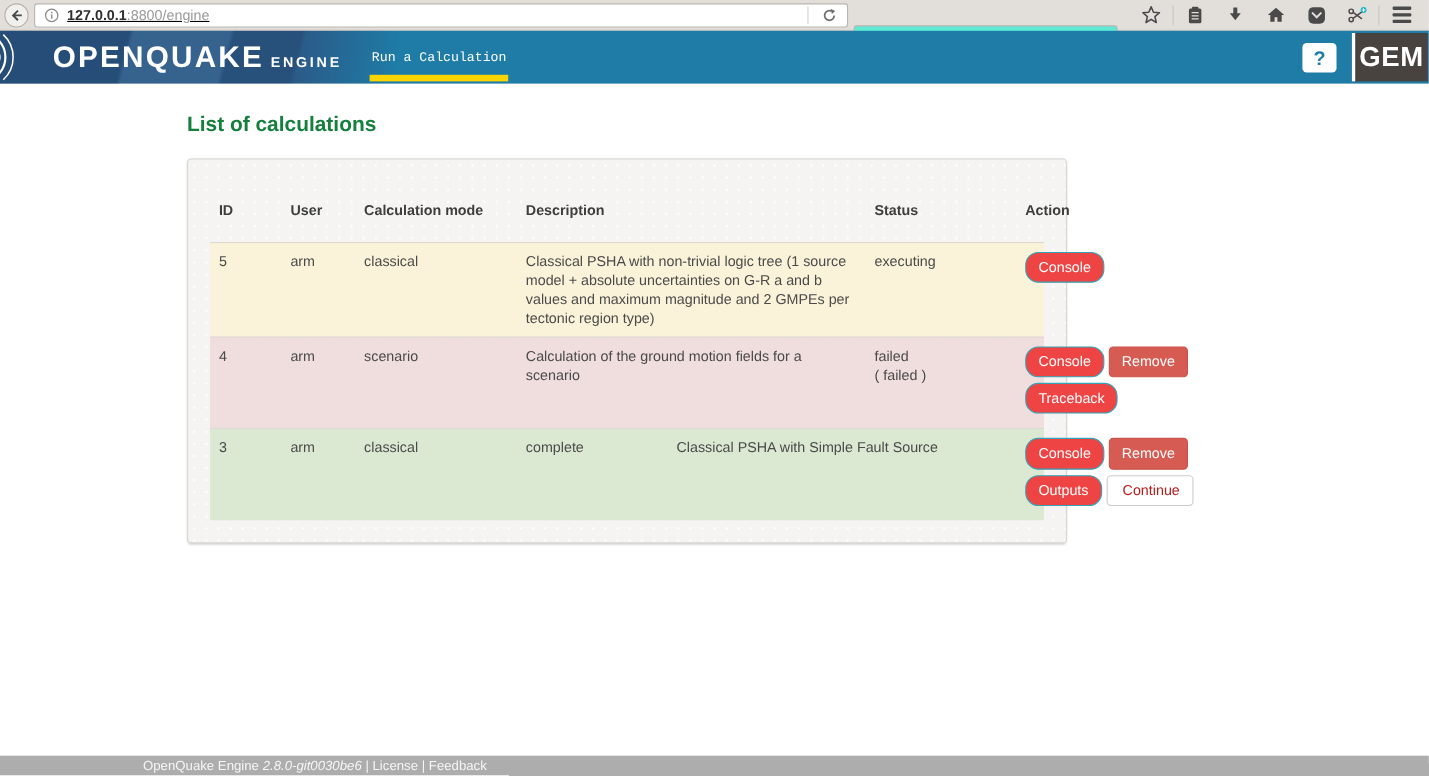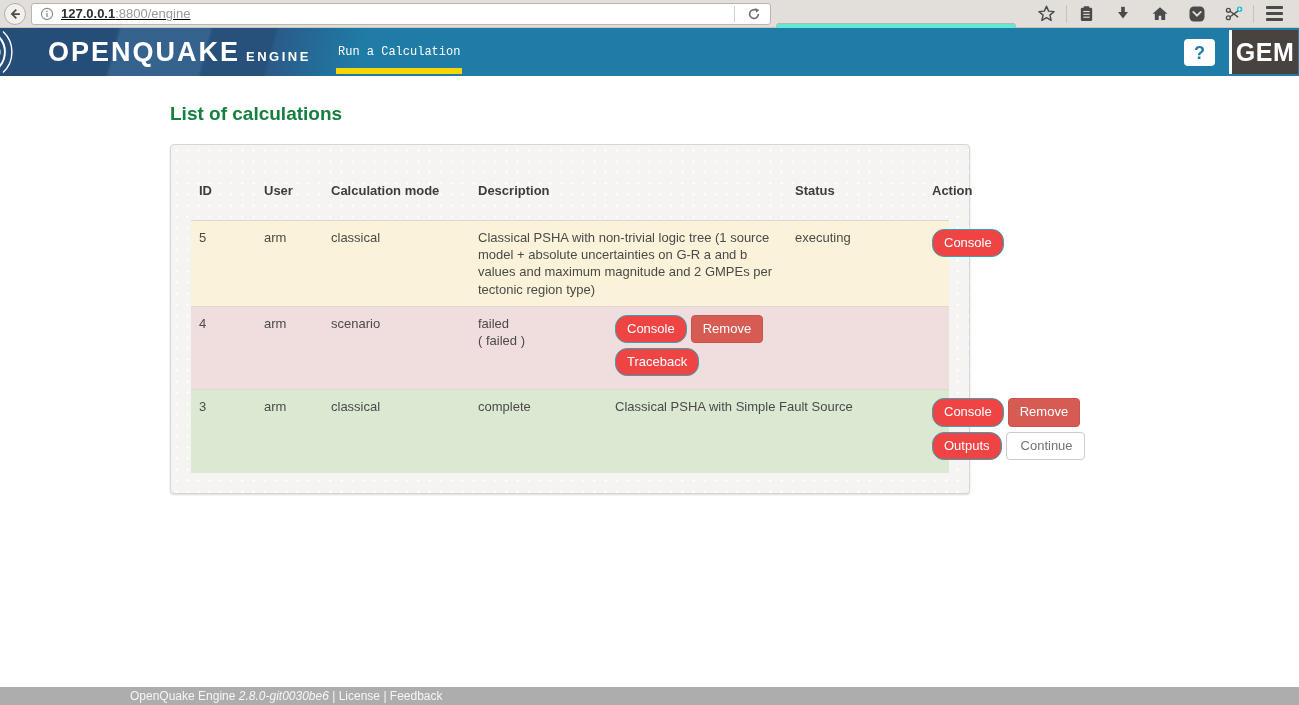--- a/index.html
+++ b/index.html
@@ -108,21 +108,21 @@
   .row-danger  { background:#f0dddd; }
   .row-success { background:#dbe9d3; }
   .btn-line { display:flex; gap:4px; margin-bottom:5px; }
   .btn {
     border:1px solid transparent; border-radius:4px; font-size:13px;
     padding:5px 11px; color:#fff; cursor:pointer;
     font-family:"Liberation Sans", sans-serif; line-height:1.25;
   }
   .btn-teal  { background:#ef4444; border-color:#35a2b6;border-radius:12px; }
   .btn-red   { background:#d65c53; border-color:#c9544b; }
-  .btn-white { background:#fff; border-color:#cccccc; color:#737373;padding-left:14px; }
+  .btn-white { background:#fff; border-color:#cccccc; color:#b91c1c;padding-left:14px; }
 
   
   .footer {
     height:18px; flex:0 0 18px; background:#adadad;
     display:flex; align-items:center; padding-left:130px;
     font-size:12px; color:#f6f6f6; white-space:pre;
   }
   .footer .version { font-style:italic; }
   .footer a { color:#f6f6f6; text-decoration:none; cursor:pointer; }
 </style>
@@ -258,20 +258,21 @@
             <div class="btn-line">
               <button class="btn btn-teal">Console</button>
             </div>
           </div>
   </div>
 
   <div class="t-row row-danger">
     <div class="cell col-id">4</div>
     <div class="cell col-user">arm</div>
     <div class="cell col-mode">scenario</div>
+    <div class="cell col-desc">Calculation of the ground motion fields for a scenario</div>
     <div class="cell col-status">
             <div>failed</div>
             <div>( failed )</div>
           </div>
     <div class="cell col-action">
             <div class="btn-line">
               <button class="btn btn-teal">Console</button>
               <button class="btn btn-red">Remove</button>
             </div>
             <div class="btn-line">

